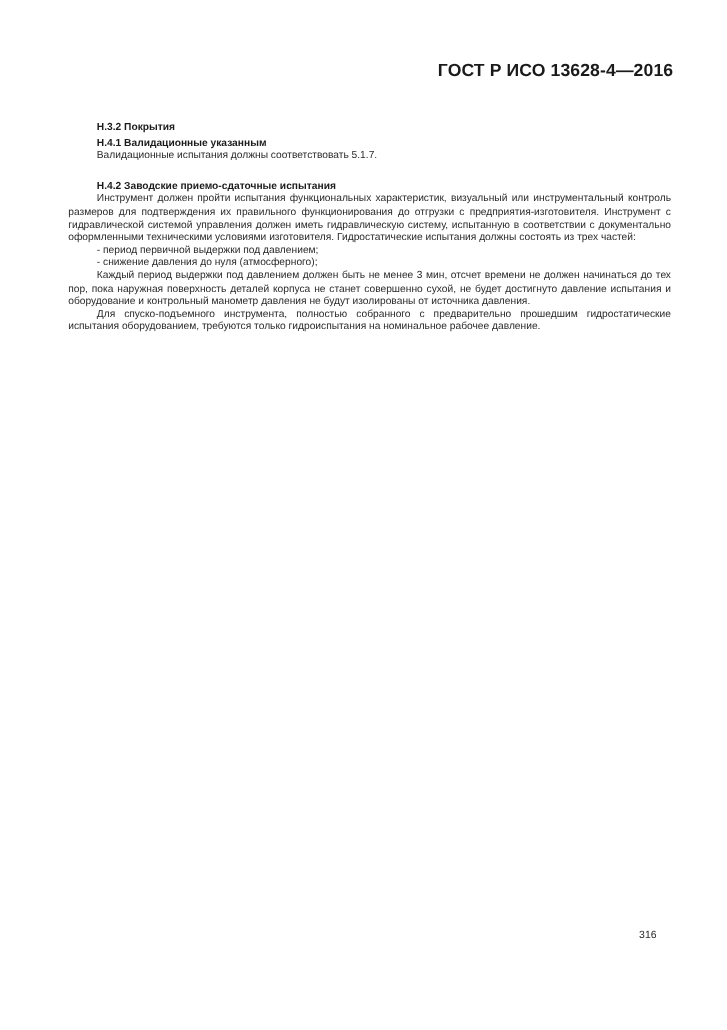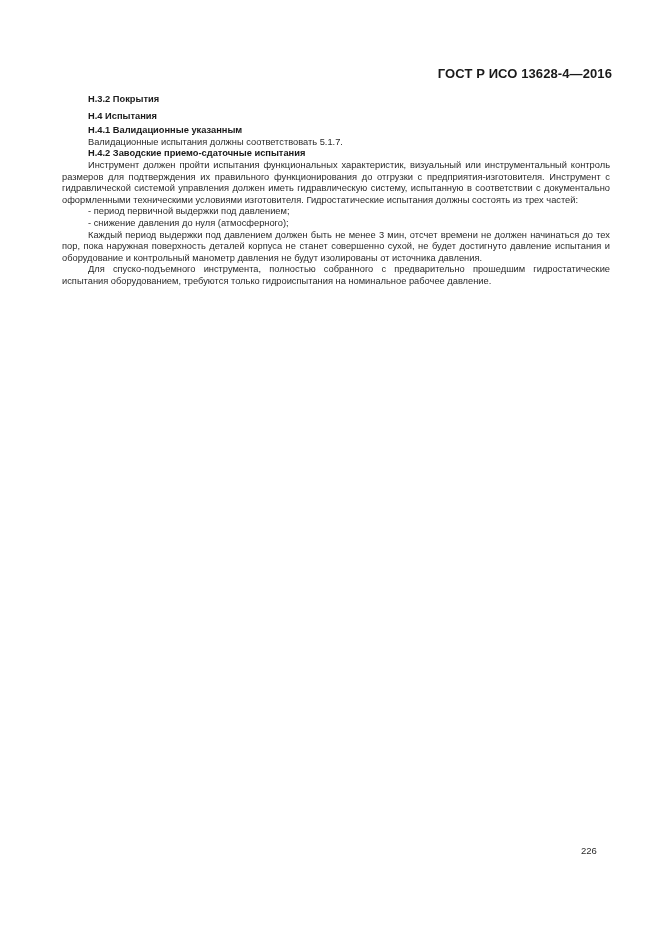--- a/index.html
+++ b/index.html
@@ -1,41 +1,40 @@
 <!DOCTYPE html>
 <html><head>
 <meta charset="utf-8">
 <style>
   html, body { margin: 0; padding: 0; background: #ffffff; }
   body { width: 661px; height: 936px; position: relative; overflow: hidden;
          font-family: "Liberation Sans", sans-serif; color: #2a2a2a; }
-  .header { position: absolute; top: 66px; right: 49px; font-weight: bold; font-size: 13px; color: #1a1a1a; letter-spacing: 0.1px; }
+  .header { position: absolute; top: 56px; right: 49px; font-weight: bold; font-size: 16px; color: #1a1a1a; letter-spacing: 0.1px; }
   .content { position: absolute; left: 62px; top: 94px; width: 548px; font-size: 9.3px; line-height: 11.6px; }
-  .h { font-weight: bold; padding-left: 26px; color: #1a1a1a; }
+  .h { font-weight: bold; padding-left: 26px; color: #1a1a1a; margin-top: 16px; }
   .p { padding-left: 26px; }
   .para { text-indent: 26px; text-align: justify; }
   .li { padding-left: 26px; }
   .gap1 { margin-top: 5px; }
   .gap2 { margin-top: 3px; }
   .pagenum { position: absolute; top: 845px; left: 581px; font-size: 9.5px; color: #2a2a2a; }
 </style>
 </head>
 <body>
 
 <div class="header">ГОСТ Р ИСО 13628-4—2016</div>
 
 <div class="content">
   <div class="h">Н.3.2 Покрытия</div>
 
-  <div class="h gap1">Н.4 Испытания</div>
 
   <div class="h gap2">Н.4.1 Валидационные указанным</div>
   <div class="p">Валидационные испытания должны соответствовать 5.1.7.</div>
 
   <div class="h">Н.4.2 Заводские приемо-сдаточные испытания</div>
   <div class="para">Инструмент должен пройти испытания функциональных характеристик, визуальный или инструментальный контроль размеров для подтверждения их правильного функционирования до отгрузки с предприятия-изготовителя. Инструмент с гидравлической системой управления должен иметь гидравлическую систему, испытанную в соответствии с документально оформленными техническими условиями изготовителя. Гидростатические испытания должны состоять из трех частей:</div>
   <div class="li">- период первичной выдержки под давлением;</div>
   <div class="li">- снижение давления до нуля (атмосферного);</div>
   <div class="para">Каждый период выдержки под давлением должен быть не менее 3 мин, отсчет времени не должен начинаться до тех пор, пока наружная поверхность деталей корпуса не станет совершенно сухой, не будет достигнуто давление испытания и оборудование и контрольный манометр давления не будут изолированы от источника давления.</div>
   <div class="para">Для спуско-подъемного инструмента, полностью собранного с предварительно прошедшим гидростатические испытания оборудованием, требуются только гидроиспытания на номинальное рабочее давление.</div>
 </div>
 
-<div class="pagenum">226</div>
+<div class="pagenum">316</div>
 
 </body></html>

